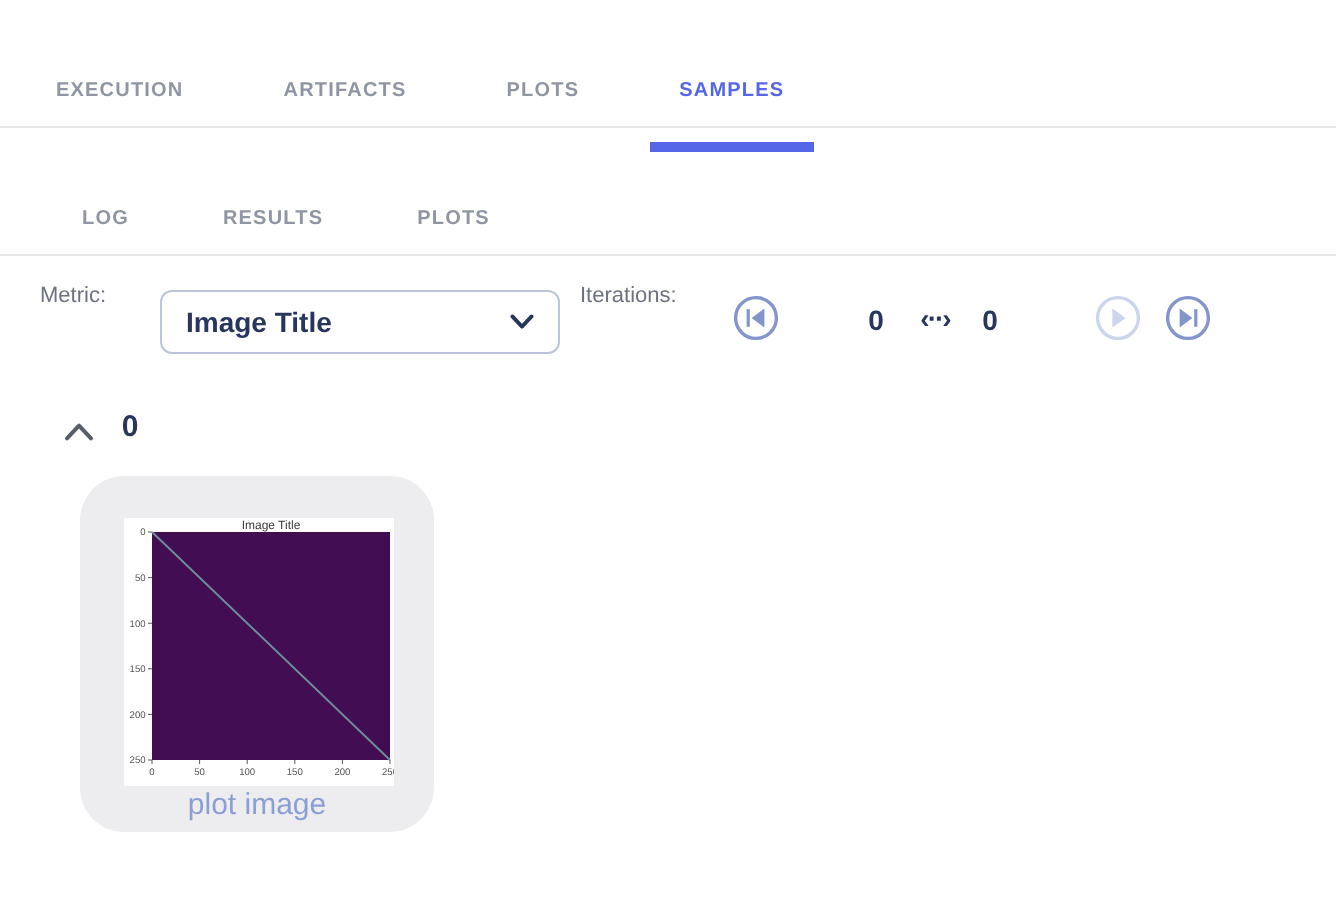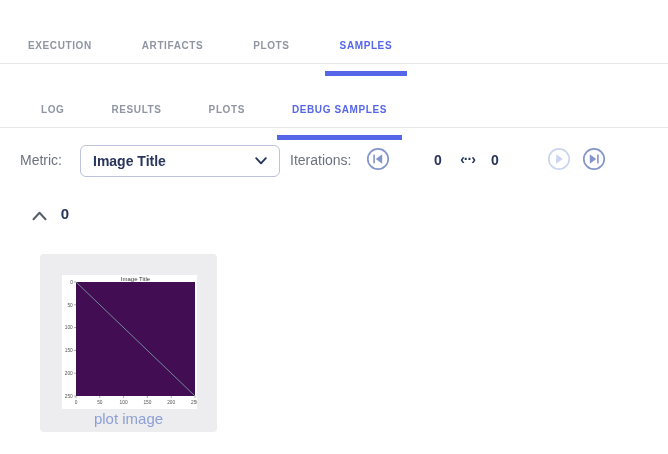--- a/index.html
+++ b/index.html
@@ -14,21 +14,21 @@
   .tabs2 { top:64px; padding-left:41px; gap:47px; }
   .tab { position:relative; height:100%; display:flex; align-items:center;
          font-size:10px; font-weight:700; letter-spacing:.06em; color:#8f95a3; cursor:pointer;margin-top:28px; }
   .tab.active { color:#5566e8; }
   .tab.active::after { content:""; position:absolute; left:-15px; right:-15px; bottom:1px;
          height:5px; background:#5566e8; }
 
   
   .toolbar { position:absolute; top:128px; left:0; right:0; height:67px; }
   .toolbar > * { position:absolute; }
-  .lbl { font-size:14px; color:#6d7280; top:24px; line-height:16px; }
+  .lbl { font-size:11px; color:#6d7280; top:12px; line-height:16px; }
   .metric-label { left:20px; }
   .iterations-label { left:290px;text-align:right; }
   .select { left:80px; top:17px; width:200px; height:32px; background:#fff;
             border:1px solid #bcc3da; border-radius:6px; display:flex; align-items:center;
             padding:0 12px; cursor:pointer; }
   .select .val { font-size:14px; font-weight:700; color:#28355c; }
   .select .chev { margin-left:auto; display:flex; }
   .num { top:24px; width:24px; text-align:center; font-size:14px; font-weight:700;
          color:#28355c; line-height:16px; }
   .num-min { left:426px; }
@@ -43,43 +43,42 @@
   .ic-en circle { stroke:#8495cc; } .ic-en path, .ic-en rect { fill:#8495cc; }
   .ic-dis circle { stroke:#ccd5ee; } .ic-dis path, .ic-dis rect { fill:#ccd5ee; }
 
   
   .collapse-btn { position:absolute; left:26px; top:202px; width:24px; height:24px;
                   border:none; background:none; padding:4px 0 0 2px; cursor:pointer; }
   .section-label { position:absolute; left:55px; top:205px; width:20px; text-align:center;
                    font-size:15px; font-weight:700; color:#28355c; }
 
   
-  .card { position:absolute; left:40px; top:254px; width:177px; height:178px;
-          background:#ededef; border-radius:4px; cursor:pointer; }
+  .card { position:absolute; left:40px; top:238px; width:177px; height:178px;
+          background:#ededef; border-radius:22px; cursor:pointer; }
   .card svg.plot { position:absolute; left:22px; top:21px; }
   .caption { position:absolute; left:0; right:0; bottom:5px; text-align:center;
              font-size:15px; color:#8c9fd5; }
 </style>
 </head>
 <body>
 
 <div class="page">
 
   <nav class="tabrow tabs1">
     <div class="tab">EXECUTION</div>
     <div class="tab">ARTIFACTS</div>
     <div class="tab">PLOTS</div>
     <div class="tab active">SAMPLES</div>
   </nav>
 
   <nav class="tabrow tabs2">
     <div class="tab">LOG</div>
     <div class="tab">RESULTS</div>
     <div class="tab">PLOTS</div>
-    <div class="tab active">DEBUG SAMPLES</div>
   </nav>
 
   <div class="toolbar">
     <span class="lbl metric-label">Metric:</span>
 
     <div class="select">
       <span class="val">Image Title</span>
       <span class="chev">
         <svg width="12" height="8" viewBox="0 0 12 8">
           <polyline points="1.2,1.2 6,6.3 10.8,1.2" fill="none" stroke="#28355c" stroke-width="1.9" stroke-linecap="round" stroke-linejoin="round"></polyline>

